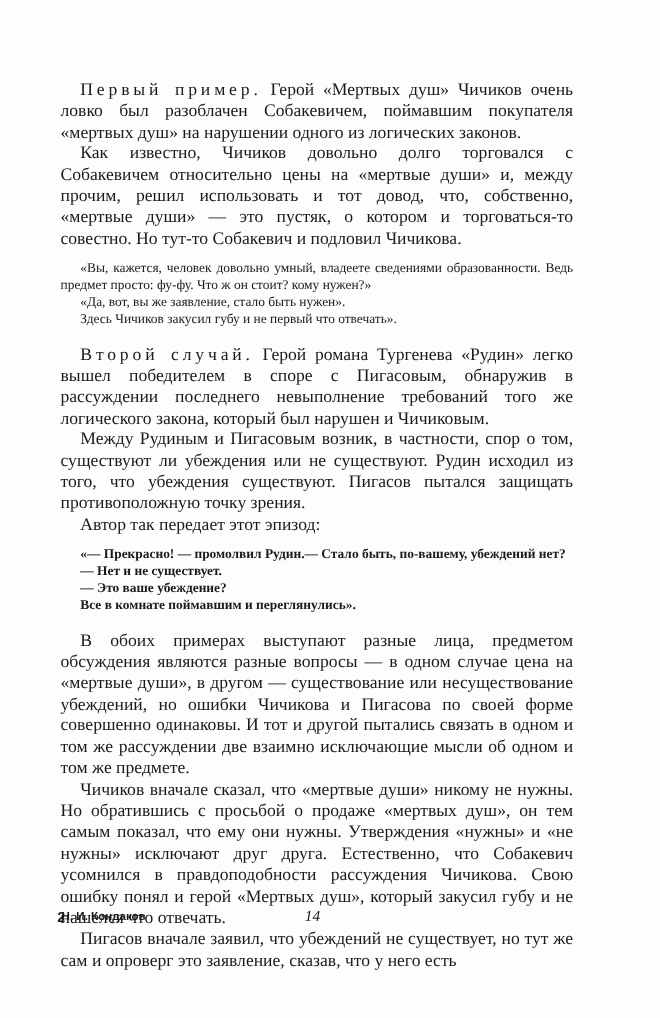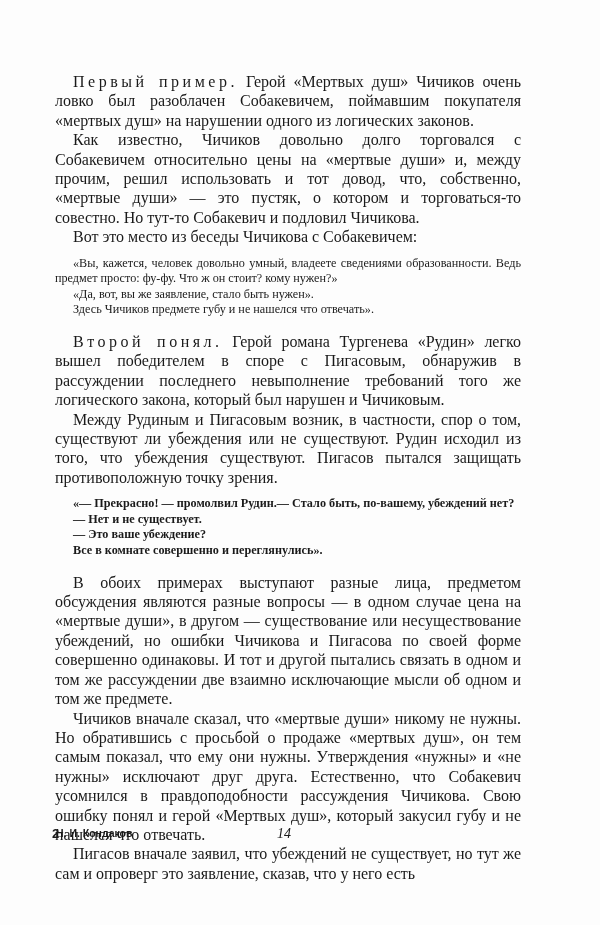--- a/index.html
+++ b/index.html
@@ -27,39 +27,39 @@
   .sig-author { position: absolute; left: 4px; top: 1px; }
   .page-num { position: absolute; left: 225px; top: 0; font-family: "Liberation Serif", serif; font-style: italic; font-size: 14px; font-weight: normal; }
 </style>
 </head>
 <body>
 
 <div class="page">
 
   <p class="para"><span class="sp">Первый пример.</span><span> Герой «Мертвых душ» Чичиков очень ловко был разоблачен Собакевичем, поймавшим покупателя «мертвых душ» на нарушении одного из логических законов.</span></p>
   <p class="para">Как известно, Чичиков довольно долго торговался с Собакевичем относительно цены на «мертвые души» и, между прочим, решил использовать и тот довод, что, собственно, «мертвые души» — это пустяк, о котором и торговаться-то совестно. Но тут-то Собакевич и подловил Чичикова.</p>
-  <p class="para">Вот это место из беседы Чичикова с Собакевичем:</p>
 
   <div class="gap-s"></div>
   <div>
     <p class="quote">«Вы, кажется, человек довольно умный, владеете сведениями образованности. Ведь предмет просто: фу-фу. Что ж он стоит? кому нужен?»</p>
     <p class="quote">«Да, вот, вы же заявление, стало быть нужен».</p>
-    <p class="quote">Здесь Чичиков предмете губу и не нашелся что отвечать».</p>
+    <p class="quote">Здесь Чичиков закусил губу и не первый что отвечать».</p>
   </div>
   <div class="gap-m"></div>
 
-  <p class="para"><span class="sp">Второй понял.</span><span> Герой романа Тургенева «Рудин» легко вышел победителем в споре с Пигасовым, обнаружив в рассуждении последнего невыполнение требований того же логического закона, который был нарушен и Чичиковым.</span></p>
+  <p class="para"><span class="sp">Второй случай.</span><span> Герой романа Тургенева «Рудин» легко вышел победителем в споре с Пигасовым, обнаружив в рассуждении последнего невыполнение требований того же логического закона, который был нарушен и Чичиковым.</span></p>
   <p class="para">Между Рудиным и Пигасовым возник, в частности, спор о том, существуют ли убеждения или не существуют. Рудин исходил из того, что убеждения существуют. Пигасов пытался защищать противоположную точку зрения.</p>
+  <p class="para">Автор так передает этот эпизод:</p>
 
   <div class="gap-s"></div>
   <div>
     <p class="quote bold">«— Прекрасно! — промолвил Рудин.— Стало быть, по-вашему, убеждений нет?</p>
     <p class="quote bold">— Нет и не существует.</p>
     <p class="quote bold">— Это ваше убеждение?</p>
-    <p class="quote bold">Все в комнате совершенно и переглянулись».</p>
+    <p class="quote bold">Все в комнате поймавшим и переглянулись».</p>
   </div>
   <div class="gap-m"></div>
 
   <p class="para">В обоих примерах выступают разные лица, предметом обсуждения являются разные вопросы — в одном случае цена на «мертвые души», в другом — существование или несуществование убеждений, но ошибки Чичикова и Пигасова по своей форме совершенно одинаковы. И тот и другой пытались связать в одном и том же рассуждении две взаимно исключающие мысли об одном и том же предмете.</p>
   <p class="para">Чичиков вначале сказал, что «мертвые души» никому не нужны. Но обратившись с просьбой о продаже «мертвых душ», он тем самым показал, что ему они нужны. Утверждения «нужны» и «не нужны» исключают друг друга. Естественно, что Собакевич усомнился в правдоподобности рассуждения Чичикова. Свою ошибку понял и герой «Мертвых душ», который закусил губу и не нашелся что отвечать.</p>
   <p class="para">Пигасов вначале заявил, что убеждений не существует, но тут же сам и опроверг это заявление, сказав, что у него есть</p>
 </div>
 
 <div class="footer">
   <span class="sig-num">2</span>

